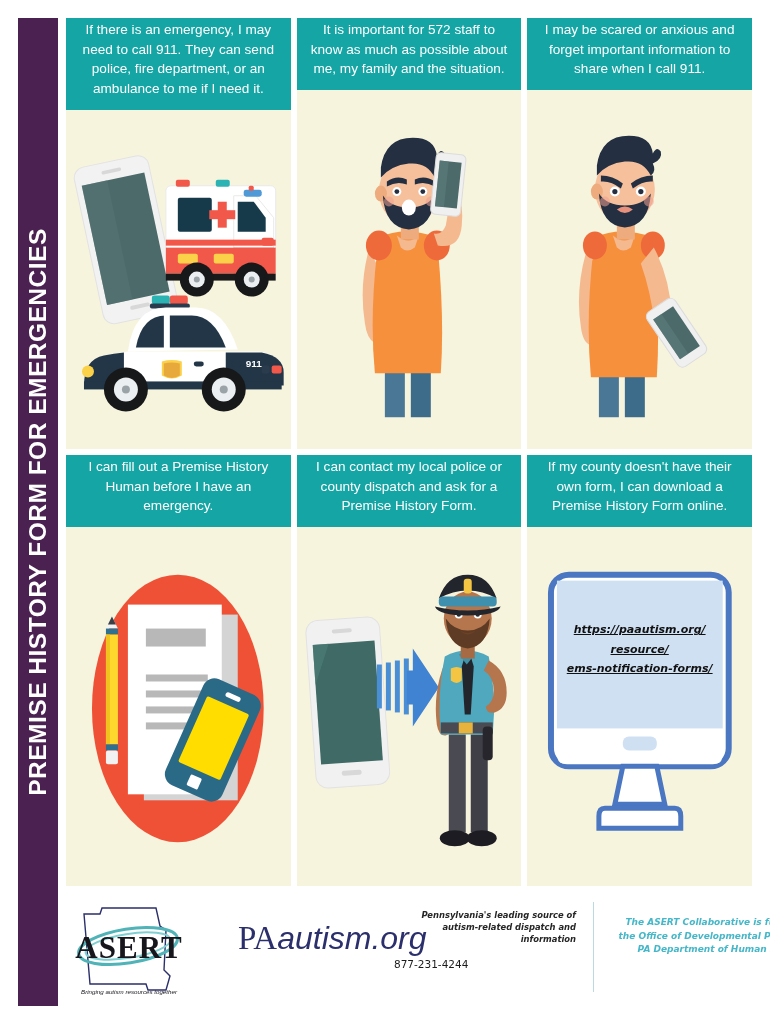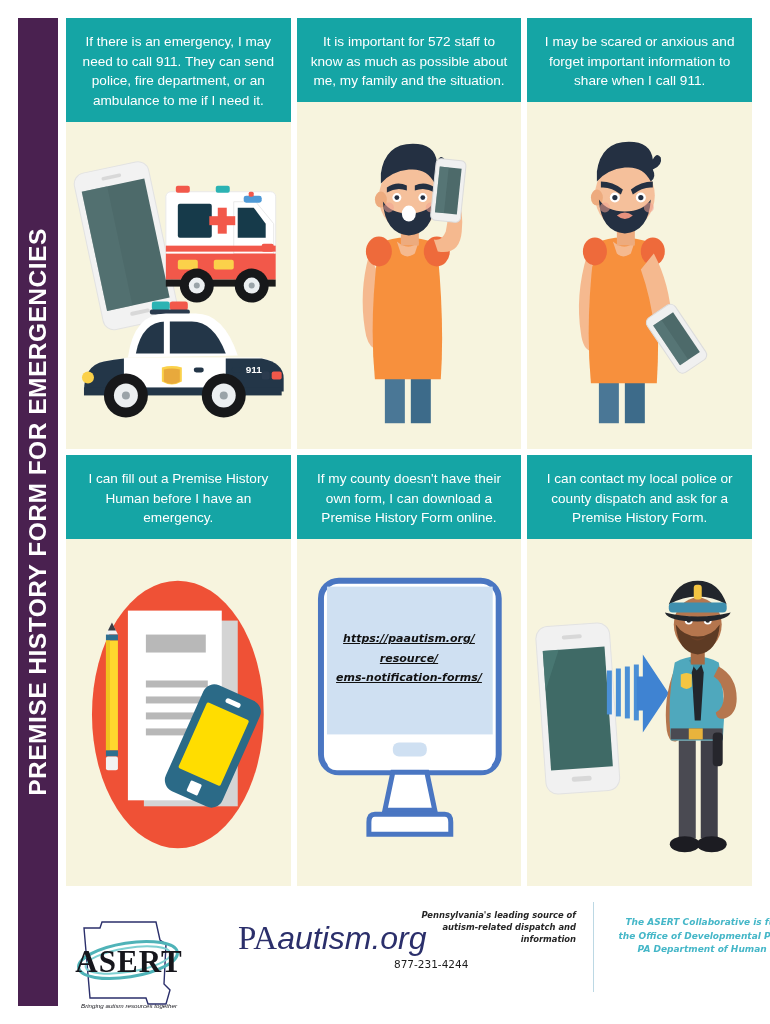--- a/index.html
+++ b/index.html
@@ -22,33 +22,33 @@
 
   
   .grid{
     position:absolute;left:66px;top:18px;width:686px;height:868px;
     display:grid;grid-template-columns:1fr 1fr 1fr;grid-template-rows:1fr 1fr;
     gap:6px;
   }
   .panel{position:relative;background:#f7f4de;overflow:hidden;display:flex;flex-direction:column;}
   .caption{
     background:#15a5a5;color:#ffffff;text-align:center;
-    font-size:13.6px;line-height:1.45;padding:14px 10px 11px;
+    font-size:13.6px;line-height:1.45;padding:2px 10px 11px;
     font-family:"Liberation Sans",sans-serif;
     flex:0 0 auto;
   }
   .art{flex:1 1 auto;position:relative;}
   .art svg{position:absolute;left:0;top:0;width:100%;height:100%;}
 
   
   .footer{
     position:absolute;left:66px;top:892px;width:686px;height:114px;
     background:#ffffff;
   }
-  .asert-logo{position:absolute;left:4px;top:24px;width:118px;height:100px;}
+  .asert-logo{position:absolute;left:4px;top:10px;width:118px;height:100px;}
   .pa-wordmark{
     position:absolute;left:148px;top:28px;width:200px;height:56px;
   }
   .pa-wordmark .pa{font-family:"Liberation Serif",serif;font-size:33px;color:#2b2f6b;margin-left:24px;}
   .pa-wordmark .autism{font-family:Liberation Sans, sans-serif;font-style:italic;font-size:32px;color:#2b2f6b;}
   .tagline{
     position:absolute;left:328px;top:18px;width:182px;
     text-align:right;color:#262626;font-size:8.4px;line-height:1.42;
     font-family:"DejaVu Sans",sans-serif;font-style:italic;font-weight:bold;
   }
@@ -278,99 +278,99 @@
             <rect x="116" y="126" width="62" height="116" rx="12" fill="#2b6a87"></rect>
             <rect x="124" y="146" width="46" height="72" rx="2" fill="#ffdd00"></rect>
             <rect x="140" y="134" width="16" height="5" rx="2.5" fill="#ffffff"></rect>
             <rect x="141" y="224" width="12" height="12" rx="1.5" fill="#ffffff"></rect>
           </g>
         </svg>
       </div>
     </div>
 
     <div class="panel">
+      <div class="caption">I can contact my local police or county dispatch and ask for a Premise History Form.</div>
+      <div class="art">
+        <svg viewBox="0 0 225 300" preserveAspectRatio="xMidYMid meet">
+
+          <g transform="rotate(-4 52 148)">
+            <rect x="14" y="62" width="74" height="168" rx="12" fill="#f1f1f1" stroke="#e2e2e2"></rect>
+            <rect x="20" y="86" width="62" height="120" fill="#3f6a66"></rect>
+            <path d="M20 86 l16 0 l-16 40z" fill="#4d7d78" opacity=".7"></path>
+            <rect x="40" y="72" width="20" height="4" rx="2" fill="#d8d8d8"></rect>
+            <rect x="40" y="214" width="20" height="5" rx="2.5" fill="#d8d8d8"></rect>
+          </g>
+
+          <g fill="#4a8fd6">
+            <rect x="80" y="108" width="5" height="44"></rect>
+            <rect x="89" y="106" width="5" height="48"></rect>
+            <rect x="98" y="104" width="5" height="52"></rect>
+            <rect x="107" y="102" width="5" height="56"></rect>
+            <path d="M116 92 l0 22 l-6 0 l0 34 l6 0 l0 22 l26 -39z" fill="#3f83d2"></path>
+          </g>
+
+          <g transform="translate(18,0)">
+
+            <rect x="134" y="178" width="17" height="98" fill="#4a4a52"></rect>
+            <rect x="156" y="178" width="17" height="98" fill="#3f3f48"></rect>
+            <ellipse cx="140" cy="282" rx="15" ry="8" fill="#1c1c22"></ellipse>
+            <ellipse cx="167" cy="282" rx="15" ry="8" fill="#1c1c22"></ellipse>
+
+            <path d="M130 106 q-12 30 -8 62 q2 12 9 11 q7 -2 5 -12 q-4 -26 4 -50z" fill="#b5764e"></path>
+
+            <path d="M130 100 q22 -12 44 0 q8 36 4 78 l-52 0 q-4 -42 4 -78z" fill="#4fa8bd"></path>
+
+            <path d="M174 104 q18 10 18 32 q0 16 -12 20 q-8 2 -9 -6 q8 -4 8 -16 q0 -14 -10 -20z" fill="#b5764e"></path>
+
+            <path d="M150 100 l6 0 l3 10 l-3 48 l-6 0 l-3 -48z" fill="#22262c"></path>
+
+            <path d="M136 112 q6 -3 11 0 v12 q-5 5 -11 0z" fill="#f4c542"></path>
+
+            <path d="M144 98 l8 10 l8 -10 l-8 -4z" fill="#3f93a8"></path>
+
+            <rect x="126" y="166" width="52" height="11" fill="#4a4a52"></rect>
+            <rect x="144" y="166" width="14" height="11" fill="#e8b33c"></rect>
+            <rect x="168" y="170" width="10" height="34" rx="4" fill="#26262c"></rect>
+
+            <rect x="146" y="84" width="14" height="18" fill="#a66a44"></rect>
+
+            <ellipse cx="153" cy="62" rx="24" ry="27" fill="#b5764e"></ellipse>
+
+            <path d="M131 62 q2 28 22 30 q20 -2 22 -30 q-8 12 -22 12 q-14 0 -22 -12z" fill="#5e3b24"></path>
+            <circle cx="144" cy="58" r="4" fill="#ffffff"></circle>
+              <circle cx="144" cy="58" r="2.2" fill="#2a2a2a"></circle>
+            <circle cx="163" cy="58" r="4" fill="#ffffff"></circle>
+              <circle cx="163" cy="58" r="2.2" fill="#2a2a2a"></circle>
+            <path d="M145 74 q8 5 16 0 q-8 8 -16 0z" fill="#6d4027"></path>
+
+            <path d="M124 42 q8 -24 29 -24 q21 0 29 24 q-14 -8 -29 -8 q-15 0 -29 8z" fill="#22262c"></path>
+            <rect x="124" y="40" width="58" height="10" rx="4" fill="#3f8fae"></rect>
+            <path d="M120 50 q33 8 66 0 q-4 9 -33 9 q-29 0 -33 -9z" fill="#22262c"></path>
+            <rect x="149" y="22" width="8" height="15" rx="3" fill="#f4c542"></rect>
+          </g>
+        </svg>
+      </div>
+    </div>
+
+    <div class="panel">
       <div class="caption">If my county doesn't have their own form, I can download a Premise History Form online.</div>
       <div class="art">
         <svg viewBox="0 0 225 300" preserveAspectRatio="xMidYMid meet">
           <rect x="24" y="18" width="178" height="192" rx="18" fill="#ffffff" stroke="#4a76c2" stroke-width="6"></rect>
           <rect x="30" y="24" width="166" height="148" fill="#cfe0f2"></rect>
           <path d="M30 178 h166 v20 q0 10 -10 10 h-146 q-10 0 -10 -10z" fill="#ffffff"></path>
           <rect x="96" y="180" width="34" height="14" rx="6" fill="#cfe0f2"></rect>
           <path d="M96 210 h34 l8 38 h-50z" fill="#ffffff" stroke="#4a76c2" stroke-width="5"></path>
           <path d="M78 252 h70 q6 0 6 8 v12 h-82 v-12 q0 -8 6 -8z" fill="#ffffff" stroke="#4a76c2" stroke-width="5"></path>
         </svg>
         <div class="url-text">
           <span>https://paautism.org/</span><br>
           <span>resource/</span><br>
           <span>ems-notification-forms/</span>
         </div>
-      </div>
-    </div>
-
-    <div class="panel">
-      <div class="caption">I can contact my local police or county dispatch and ask for a Premise History Form.</div>
-      <div class="art">
-        <svg viewBox="0 0 225 300" preserveAspectRatio="xMidYMid meet">
-
-          <g transform="rotate(-4 52 148)">
-            <rect x="14" y="62" width="74" height="168" rx="12" fill="#f1f1f1" stroke="#e2e2e2"></rect>
-            <rect x="20" y="86" width="62" height="120" fill="#3f6a66"></rect>
-            <path d="M20 86 l16 0 l-16 40z" fill="#4d7d78" opacity=".7"></path>
-            <rect x="40" y="72" width="20" height="4" rx="2" fill="#d8d8d8"></rect>
-            <rect x="40" y="214" width="20" height="5" rx="2.5" fill="#d8d8d8"></rect>
-          </g>
-
-          <g fill="#4a8fd6">
-            <rect x="80" y="108" width="5" height="44"></rect>
-            <rect x="89" y="106" width="5" height="48"></rect>
-            <rect x="98" y="104" width="5" height="52"></rect>
-            <rect x="107" y="102" width="5" height="56"></rect>
-            <path d="M116 92 l0 22 l-6 0 l0 34 l6 0 l0 22 l26 -39z" fill="#3f83d2"></path>
-          </g>
-
-          <g transform="translate(18,0)">
-
-            <rect x="134" y="178" width="17" height="98" fill="#4a4a52"></rect>
-            <rect x="156" y="178" width="17" height="98" fill="#3f3f48"></rect>
-            <ellipse cx="140" cy="282" rx="15" ry="8" fill="#1c1c22"></ellipse>
-            <ellipse cx="167" cy="282" rx="15" ry="8" fill="#1c1c22"></ellipse>
-
-            <path d="M130 106 q-12 30 -8 62 q2 12 9 11 q7 -2 5 -12 q-4 -26 4 -50z" fill="#b5764e"></path>
-
-            <path d="M130 100 q22 -12 44 0 q8 36 4 78 l-52 0 q-4 -42 4 -78z" fill="#4fa8bd"></path>
-
-            <path d="M174 104 q18 10 18 32 q0 16 -12 20 q-8 2 -9 -6 q8 -4 8 -16 q0 -14 -10 -20z" fill="#b5764e"></path>
-
-            <path d="M150 100 l6 0 l3 10 l-3 48 l-6 0 l-3 -48z" fill="#22262c"></path>
-
-            <path d="M136 112 q6 -3 11 0 v12 q-5 5 -11 0z" fill="#f4c542"></path>
-
-            <path d="M144 98 l8 10 l8 -10 l-8 -4z" fill="#3f93a8"></path>
-
-            <rect x="126" y="166" width="52" height="11" fill="#4a4a52"></rect>
-            <rect x="144" y="166" width="14" height="11" fill="#e8b33c"></rect>
-            <rect x="168" y="170" width="10" height="34" rx="4" fill="#26262c"></rect>
-
-            <rect x="146" y="84" width="14" height="18" fill="#a66a44"></rect>
-
-            <ellipse cx="153" cy="62" rx="24" ry="27" fill="#b5764e"></ellipse>
-
-            <path d="M131 62 q2 28 22 30 q20 -2 22 -30 q-8 12 -22 12 q-14 0 -22 -12z" fill="#5e3b24"></path>
-            <circle cx="144" cy="58" r="4" fill="#ffffff"></circle>
-              <circle cx="144" cy="58" r="2.2" fill="#2a2a2a"></circle>
-            <circle cx="163" cy="58" r="4" fill="#ffffff"></circle>
-              <circle cx="163" cy="58" r="2.2" fill="#2a2a2a"></circle>
-            <path d="M145 74 q8 5 16 0 q-8 8 -16 0z" fill="#6d4027"></path>
-
-            <path d="M124 42 q8 -24 29 -24 q21 0 29 24 q-14 -8 -29 -8 q-15 0 -29 8z" fill="#22262c"></path>
-            <rect x="124" y="40" width="58" height="10" rx="4" fill="#3f8fae"></rect>
-            <path d="M120 50 q33 8 66 0 q-4 9 -33 9 q-29 0 -33 -9z" fill="#22262c"></path>
-            <rect x="149" y="22" width="8" height="15" rx="3" fill="#f4c542"></rect>
-          </g>
-        </svg>
       </div>
     </div>
 
   </div>
 
   <div class="footer">
 
     <div class="asert-logo">
       <svg viewBox="0 0 118 100" preserveAspectRatio="xMidYMid meet">
         <path d="M14 12 h16 l2 -6 h54 l4 18 l6 4 l-2 40 l6 6 l-4 14 h-18 l-2 -6 h-56 z" fill="none" stroke="#2b2f6b" stroke-width="1.4"></path>

